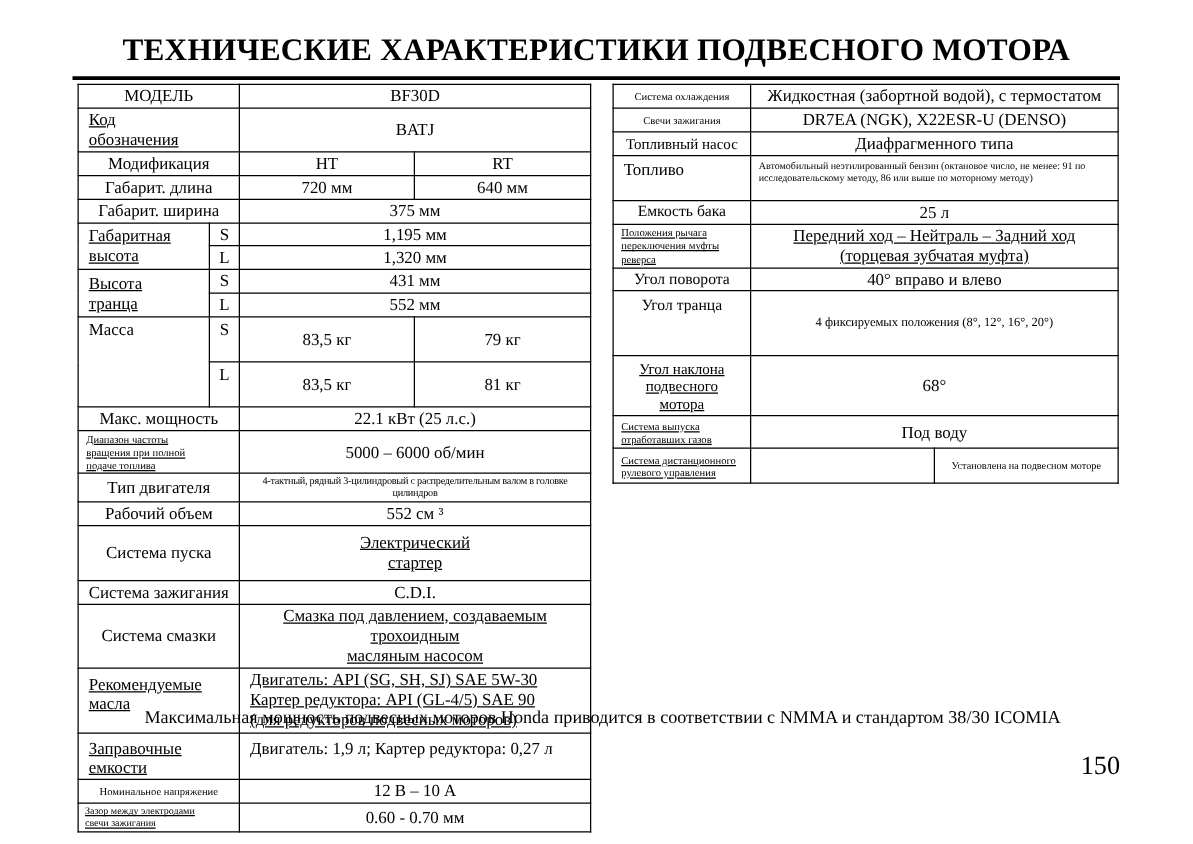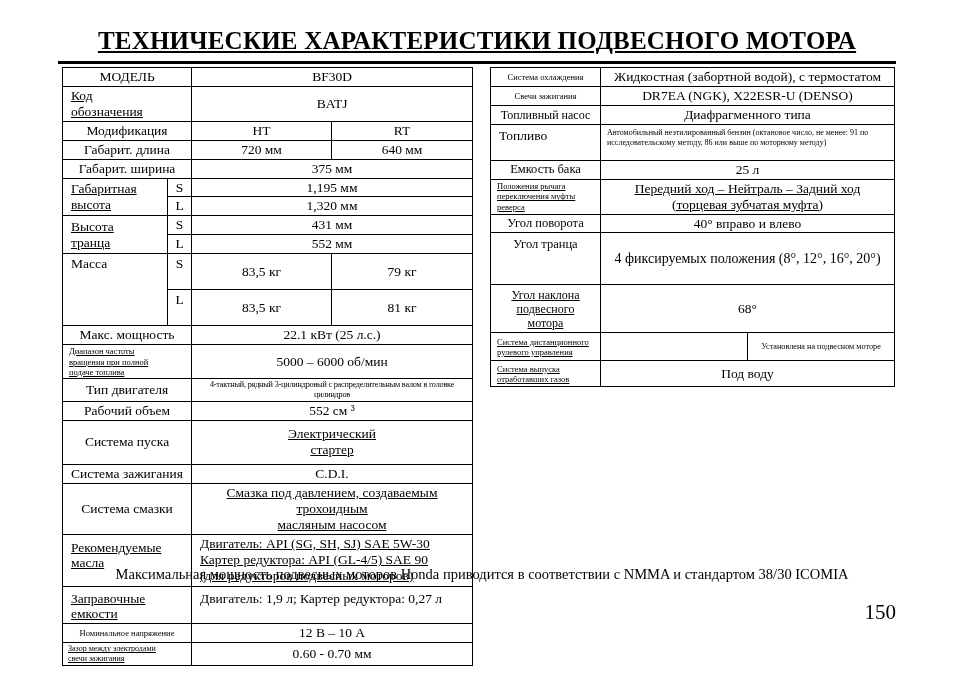--- a/index.html
+++ b/index.html
@@ -22,21 +22,20 @@
     height: 675px;
   }
 
   
   .title-wrap {
     position: absolute;
     left: 60px;
     top: 28px;
     width: 834px;
     text-align: center;
-    text-decoration: underline;
   }
   .title {
     font-family: "Liberation Serif", "DejaVu Serif", serif;
     font-size: 25px;
     font-weight: bold;
     letter-spacing: 0.2px;
     white-space: nowrap;
     line-height: 1.05;
   }
   .title-rule {
@@ -261,38 +260,38 @@
 реверса</td>
         <td class="val two-line" colspan="2">Передний ход – Нейтраль – Задний ход
 (торцевая зубчатая муфта)</td>
       </tr>
       <tr>
         <td class="lbl" style="font-size:12.5px">Угол поворота</td>
         <td class="val" colspan="2">40° вправо и влево</td>
       </tr>
       <tr style="height:52px">
         <td class="lbl" style="font-size:12.5px; vertical-align:top; padding-top:4px">Угол транца</td>
-        <td class="mini-val" colspan="2" style="font-size:14px">4 фиксируемых положения (8°, 12°, 16°, 20°)</td>
+        <td class="mini-val" colspan="2" style="font-size:10px">4 фиксируемых положения (8°, 12°, 16°, 20°)</td>
       </tr>
       <tr style="height:48px">
         <td class="lbl two-line" style="font-size:12px">Угол наклона
 подвесного
 мотора</td>
         <td class="val" colspan="2">68°</td>
       </tr>
+      <tr style="height:26px">
+        <td class="tiny-l two-line">Система выпуска
+отработавших газов</td>
+        <td class="val" colspan="2">Под воду</td>
+      </tr>
       <tr style="height:28px">
         <td class="tiny-l two-line">Система дистанционного
 рулевого управления</td>
         <td class="mini-val"></td>
         <td class="mini-val">Установлена на подвесном моторе</td>
       </tr>
-      <tr style="height:26px">
-        <td class="tiny-l two-line">Система выпуска
-отработавших газов</td>
-        <td class="val" colspan="2">Под воду</td>
-      </tr>
     </tbody>
   </table>
 
   <div class="footnote">Максимальная мощность подвесных моторов Honda приводится в соответствии с NMMA и стандартом 38/30 ICOMIA</div>
   <div class="pageno">150</div>
 
 </div>
 
 </body></html>

